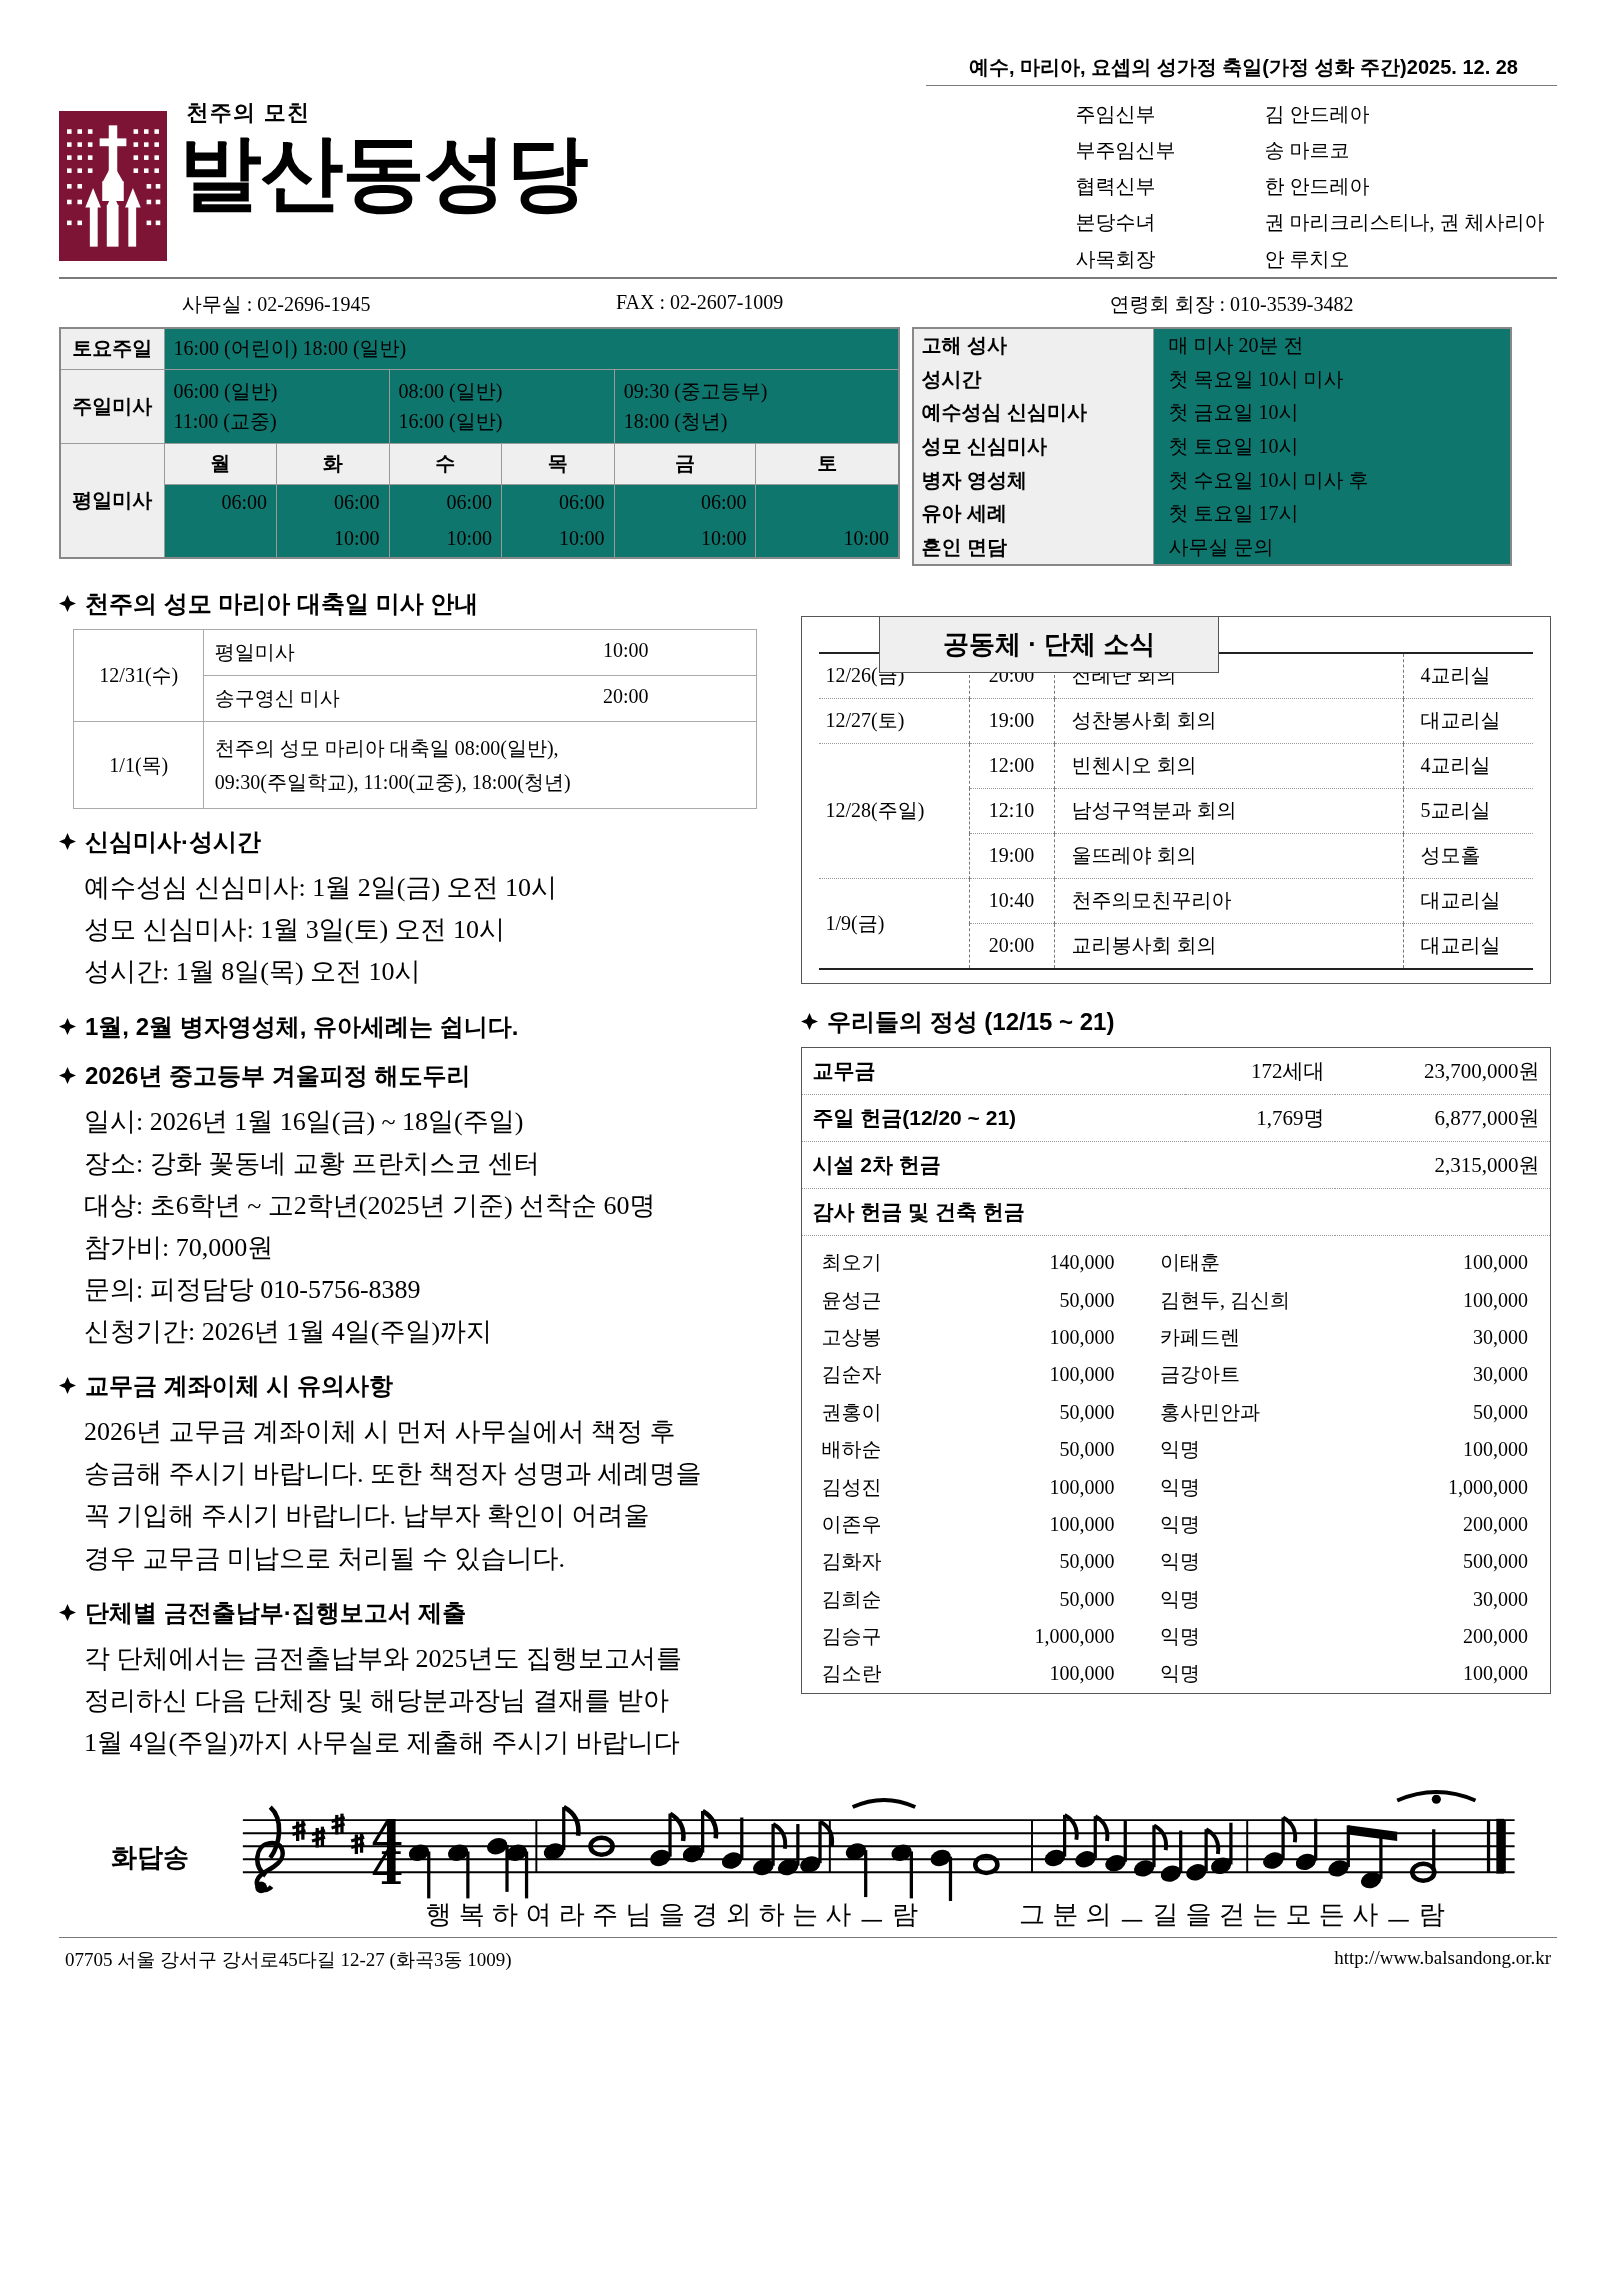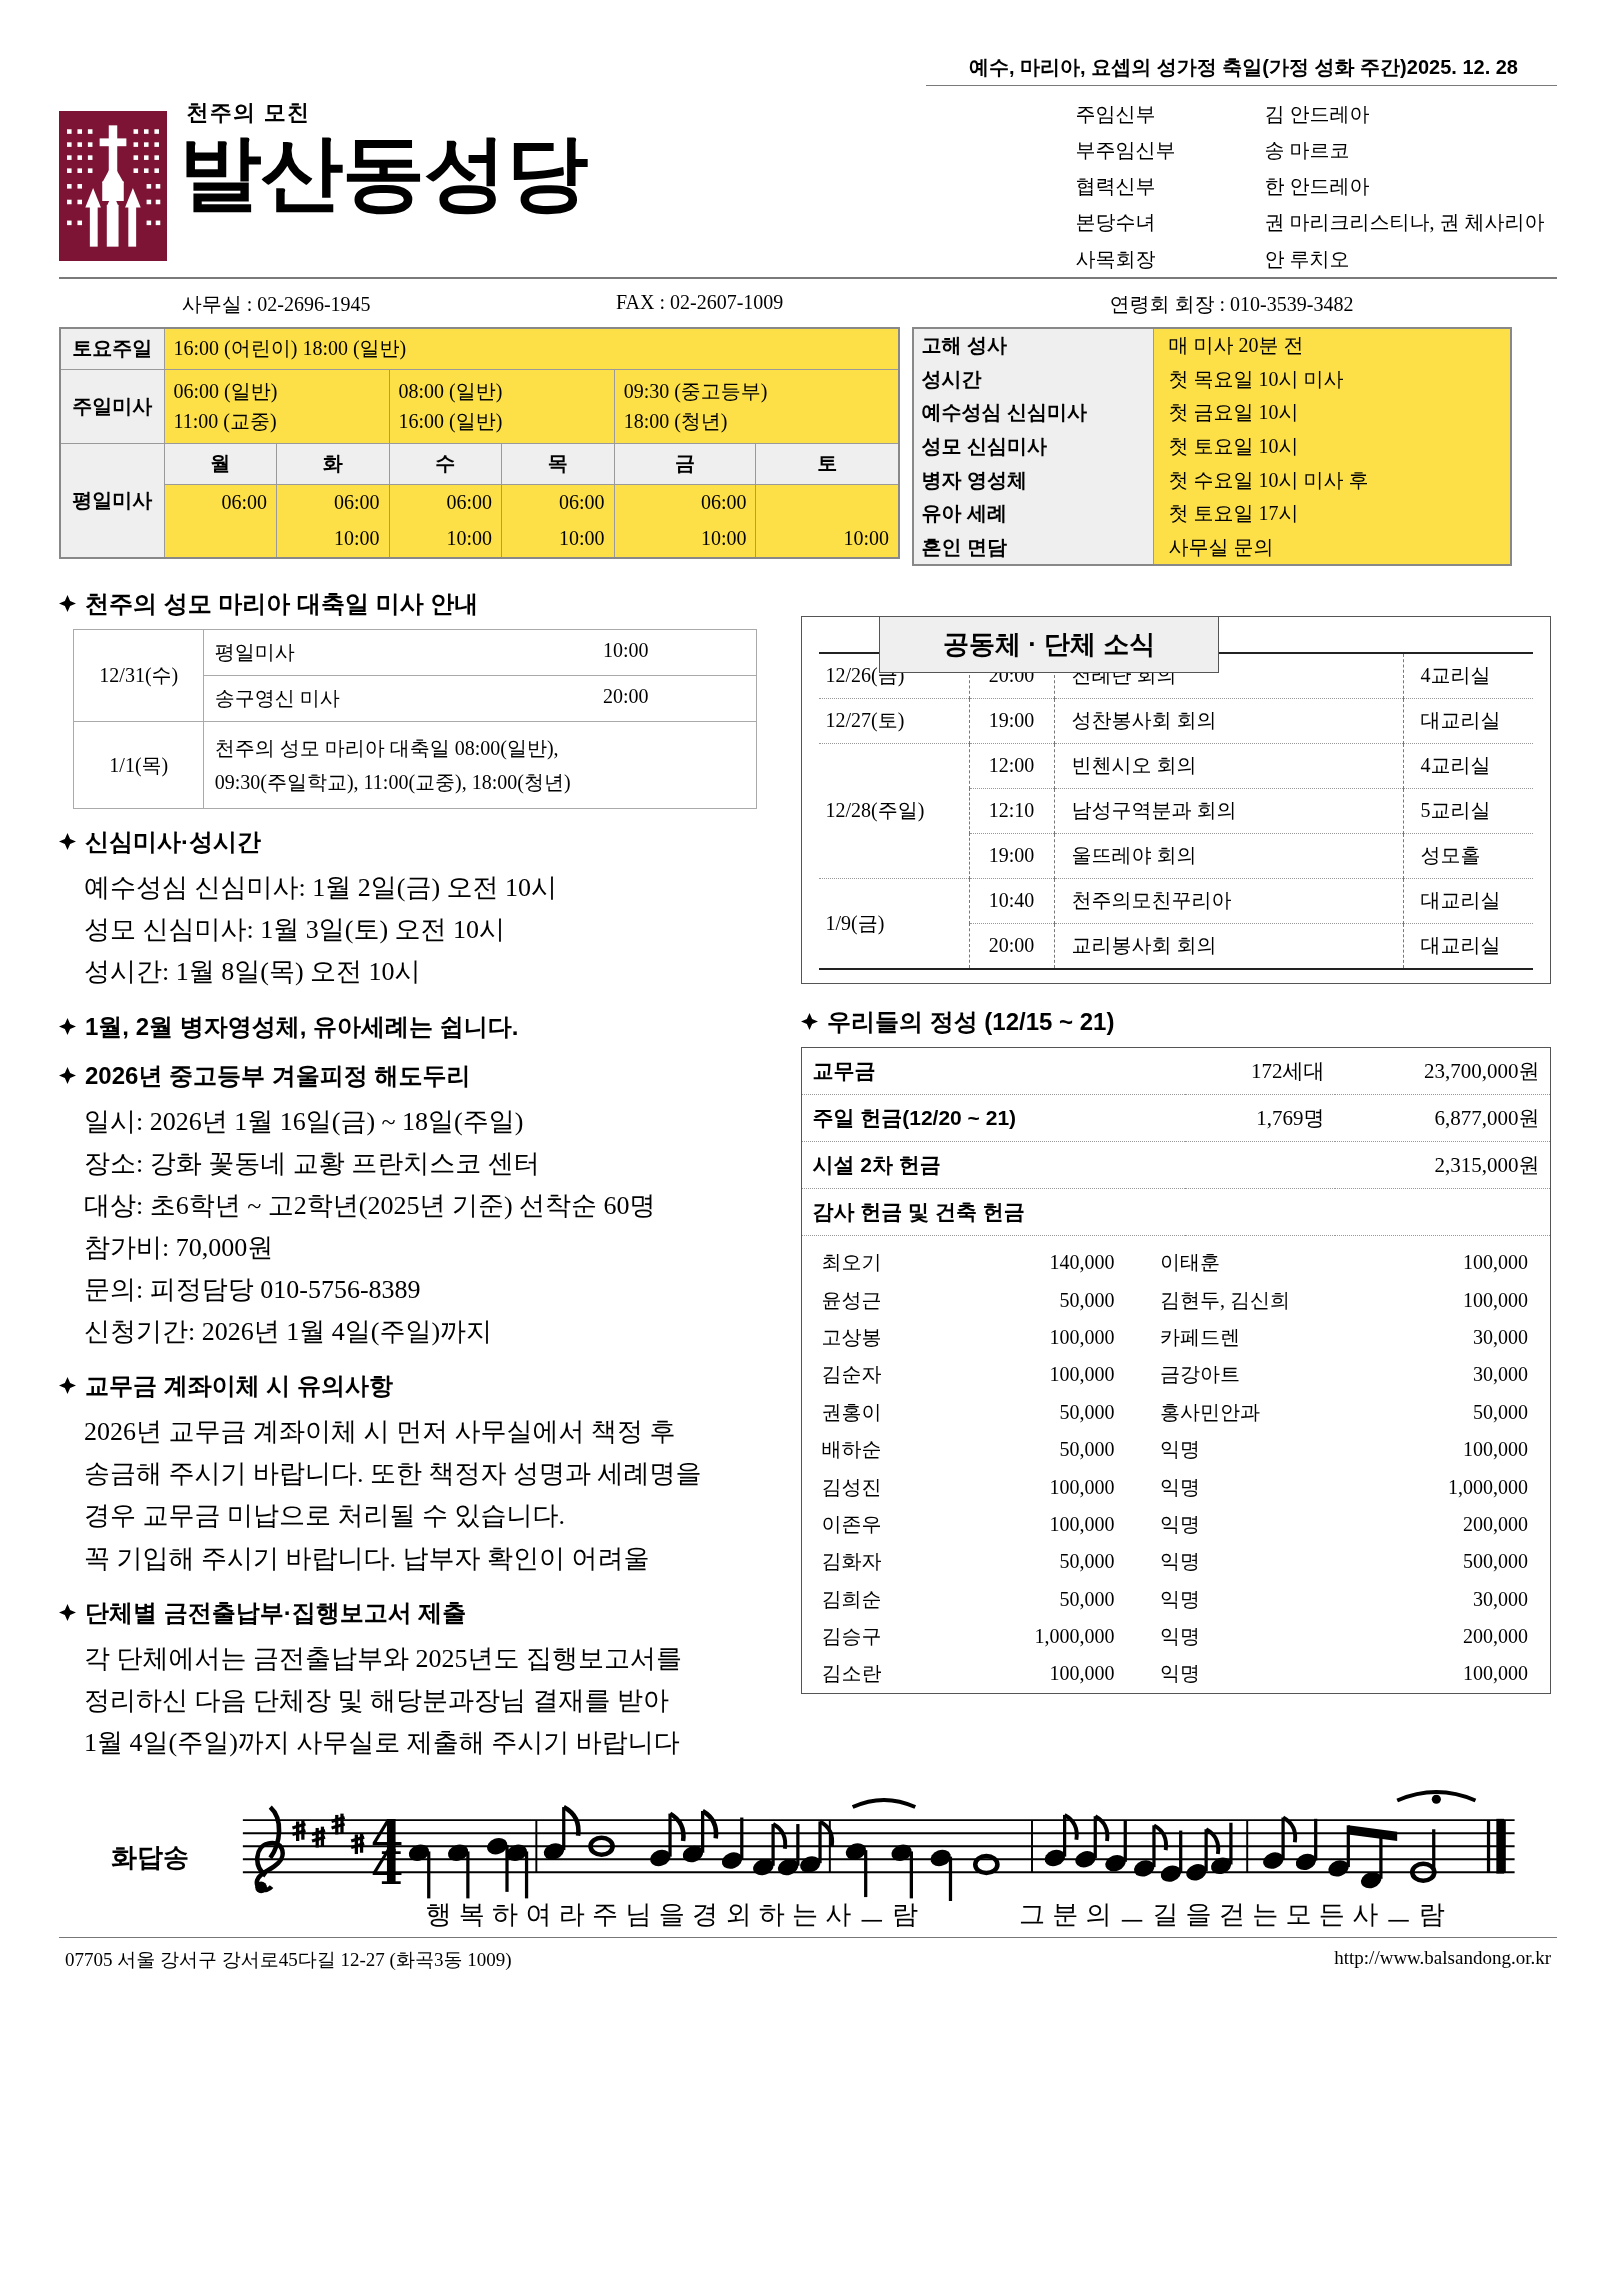--- a/index.html
+++ b/index.html
@@ -44,21 +44,21 @@
   .contact-strip { display:flex; padding: 6.5px 59px 0 59px; }
   .contact-left { width:847px; display:flex; justify-content:space-around; padding-top:5.2px; }
   .contact-left .c { font-size:20px; }
   .contact-right { flex:1; text-align:center; padding-top:5.2px; font-size:20px;}
   .rule-left { border-top:2px solid #7a7a7a; width:847px; }
   .rule-right { border-top:2px solid #7a7a7a; flex:1; }
   .rules-row { display:flex; padding: 0 59px; gap:0; }
 
   
   .sched-row { display:flex; padding: 9px 59px 0 59px; gap:11.7px; align-items:flex-start; }
-  table.gtab { border-collapse:collapse; background:#fde047; }
+  table.gtab { border-collapse:collapse; background:#0f766e; }
   .mass-tab { width:841px; border:2.6px double #888; }
   .mass-tab td { border:0.7px solid #9a9a9a; font-size:20px; padding:6.5px 9px; }
   .mass-tab td.lbl { background:#efefef; font-family:"Liberation Sans",sans-serif; font-weight:bold; text-align:center; width:104px; font-size:20px; }
   .mass-tab td.dow { background:#efefef; font-family:"Liberation Sans",sans-serif; font-weight:bold; text-align:center; }
   .mass-tab td.ctr { text-align:right;margin-top:8px; }
   .mass-tab .two-line div { line-height:1.5; }
 
   .sac-tab { width:600px; border:2.6px double #888; }
   .sac-tab td { font-size:20px; padding:3.3px 7.8px; border:none; }
   .sac-tab td.k { background:#efefef; font-family:"Liberation Sans",sans-serif; font-weight:bold; width:241px; border-right:0.7px solid #9a9a9a; }
@@ -412,22 +412,22 @@
         <span class="bullet">
           <svg width="17" height="17" viewBox="0 0 26 26">
               <polygon points="13,0 17,9 26,13 17,17 13,26 9,17 0,13 9,9" fill="#000"></polygon>
             </svg>
         </span>
         <span>교무금 계좌이체 시 유의사항</span>
       </h2>
       <div class="para">
         <div>2026년 교무금 계좌이체 시 먼저 사무실에서 책정 후</div>
         <div>송금해 주시기 바랍니다. 또한 책정자 성명과 세례명을</div>
+        <div>꼭 기입해 주시기 바랍니다. 납부자 확인이 어려울</div>
         <div>경우 교무금 미납으로 처리될 수 있습니다.</div>
-        <div>꼭 기입해 주시기 바랍니다. 납부자 확인이 어려울</div>
       </div>
 
       <h2 class="sec">
         <span class="bullet">
           <svg width="17" height="17" viewBox="0 0 26 26">
               <polygon points="13,0 17,9 26,13 17,17 13,26 9,17 0,13 9,9" fill="#000"></polygon>
             </svg>
         </span>
         <span>단체별 금전출납부·집행보고서 제출</span>
       </h2>

